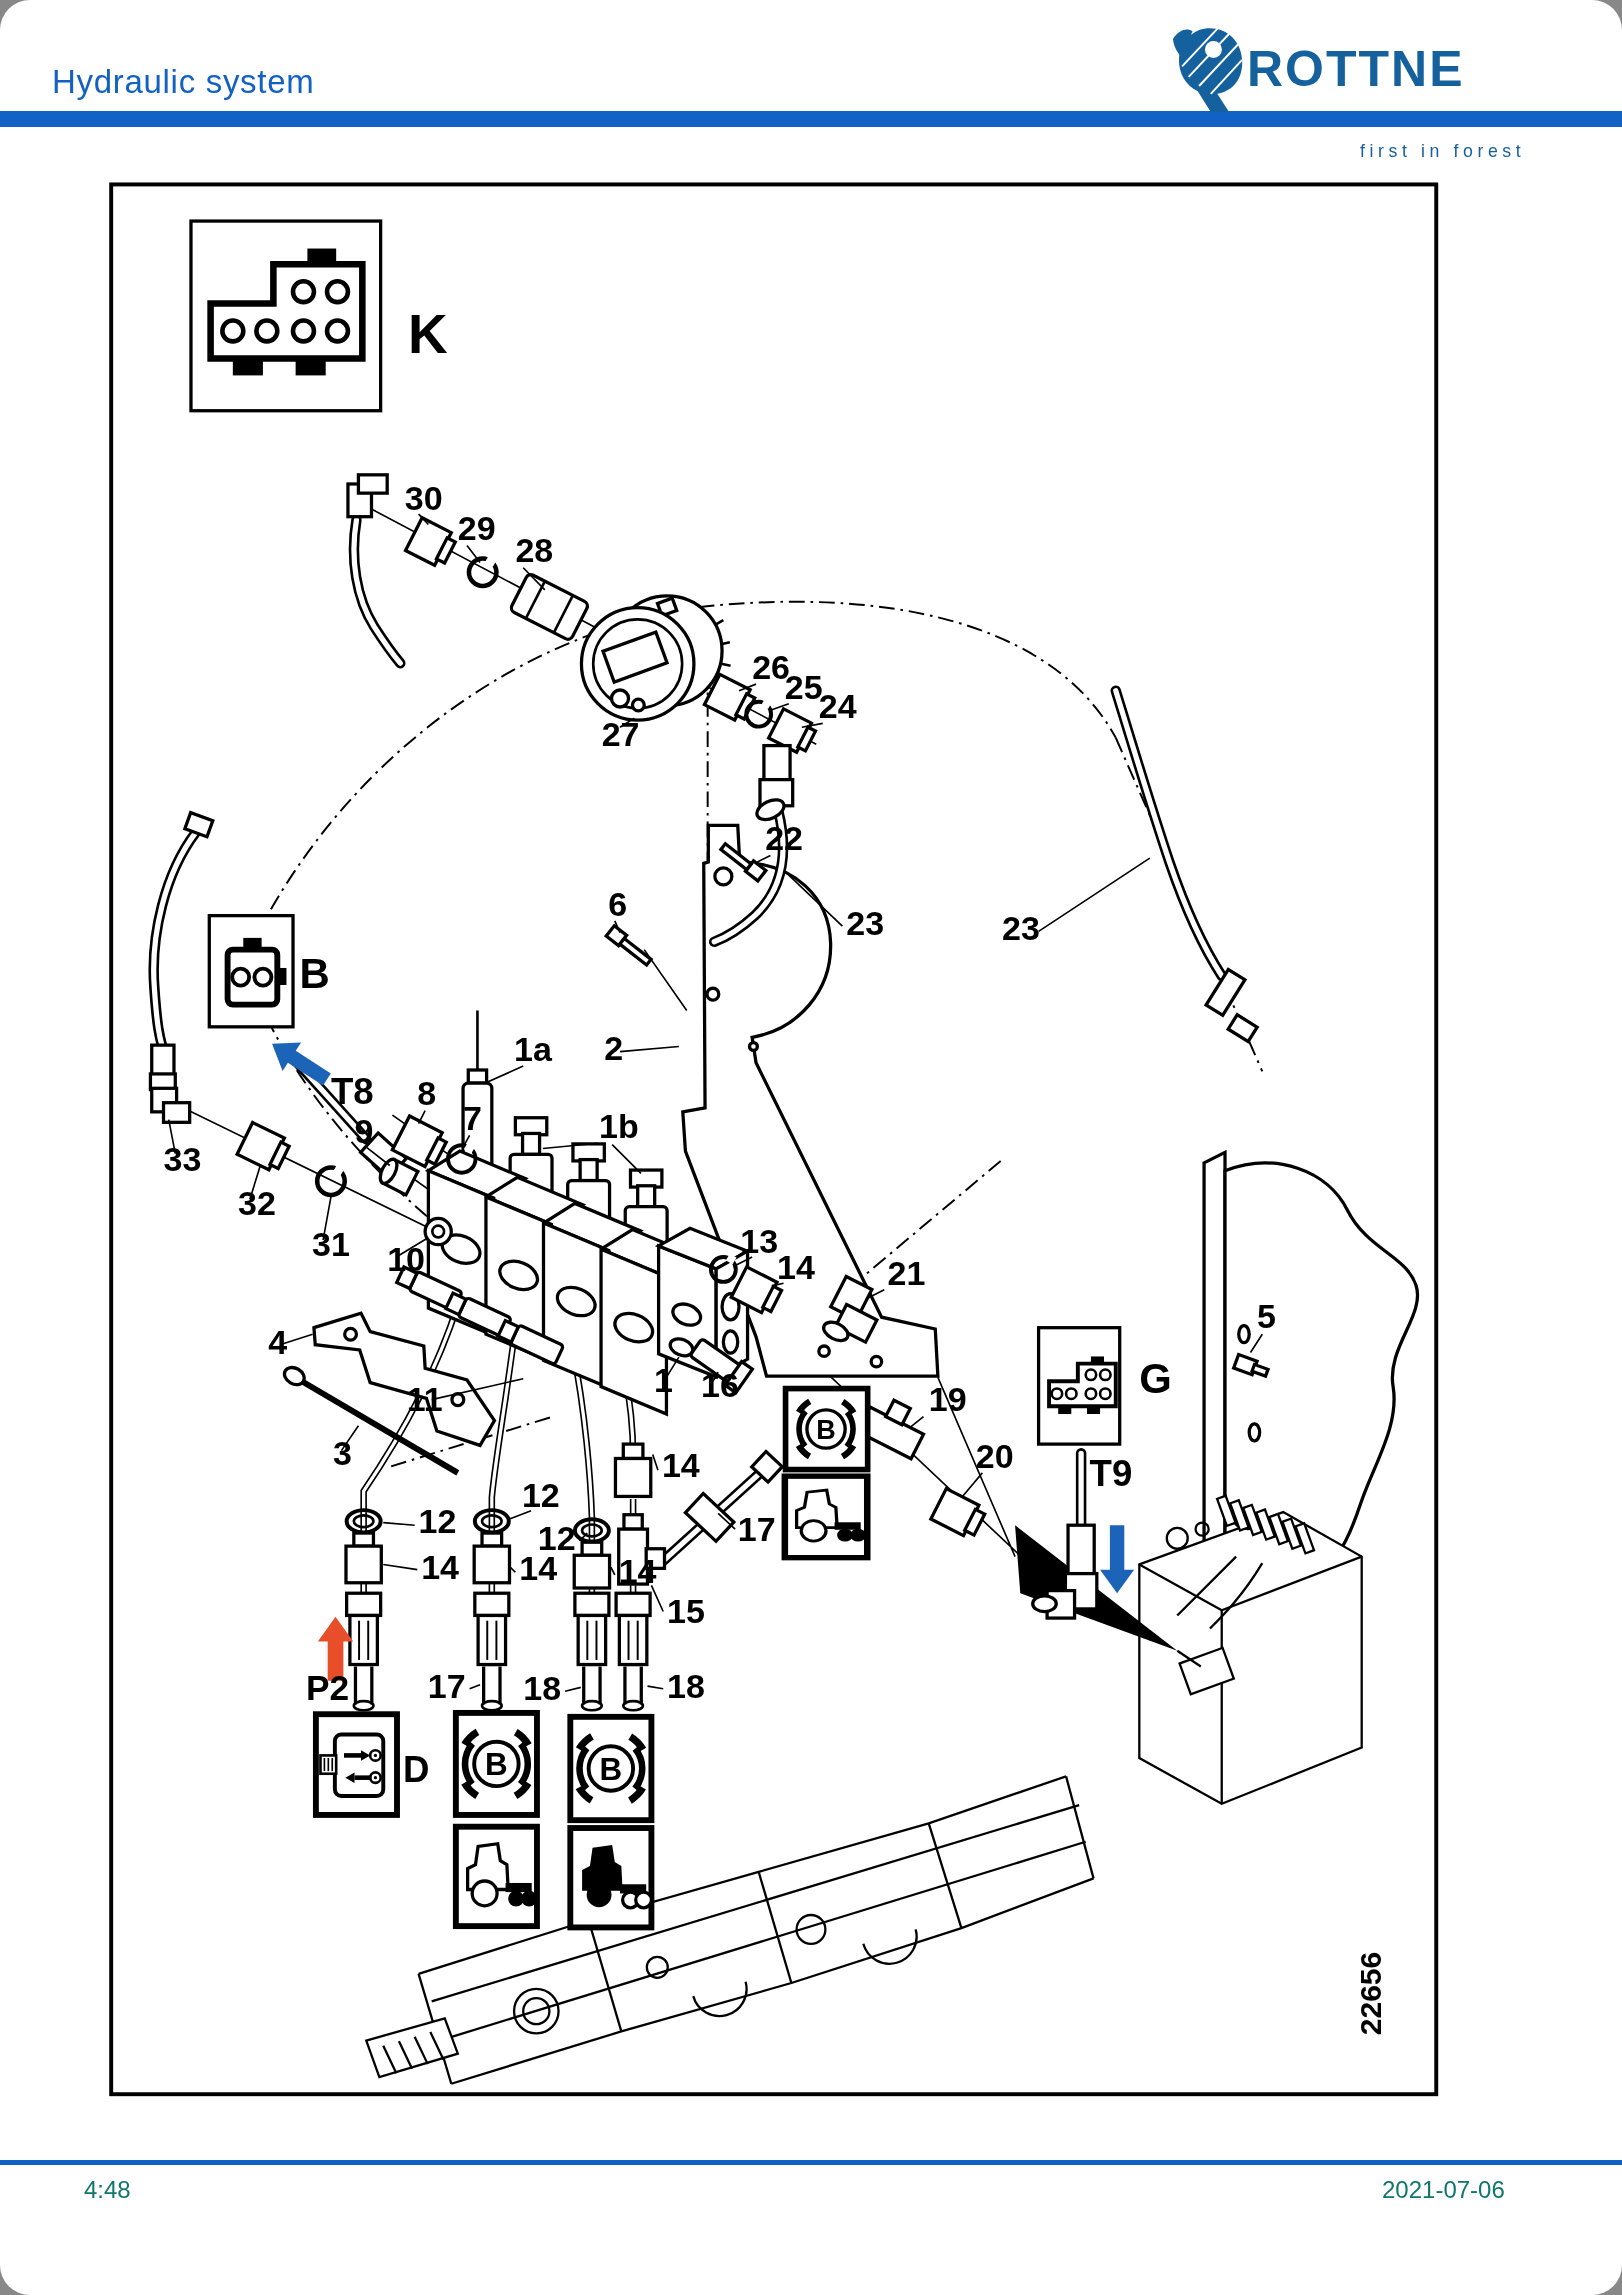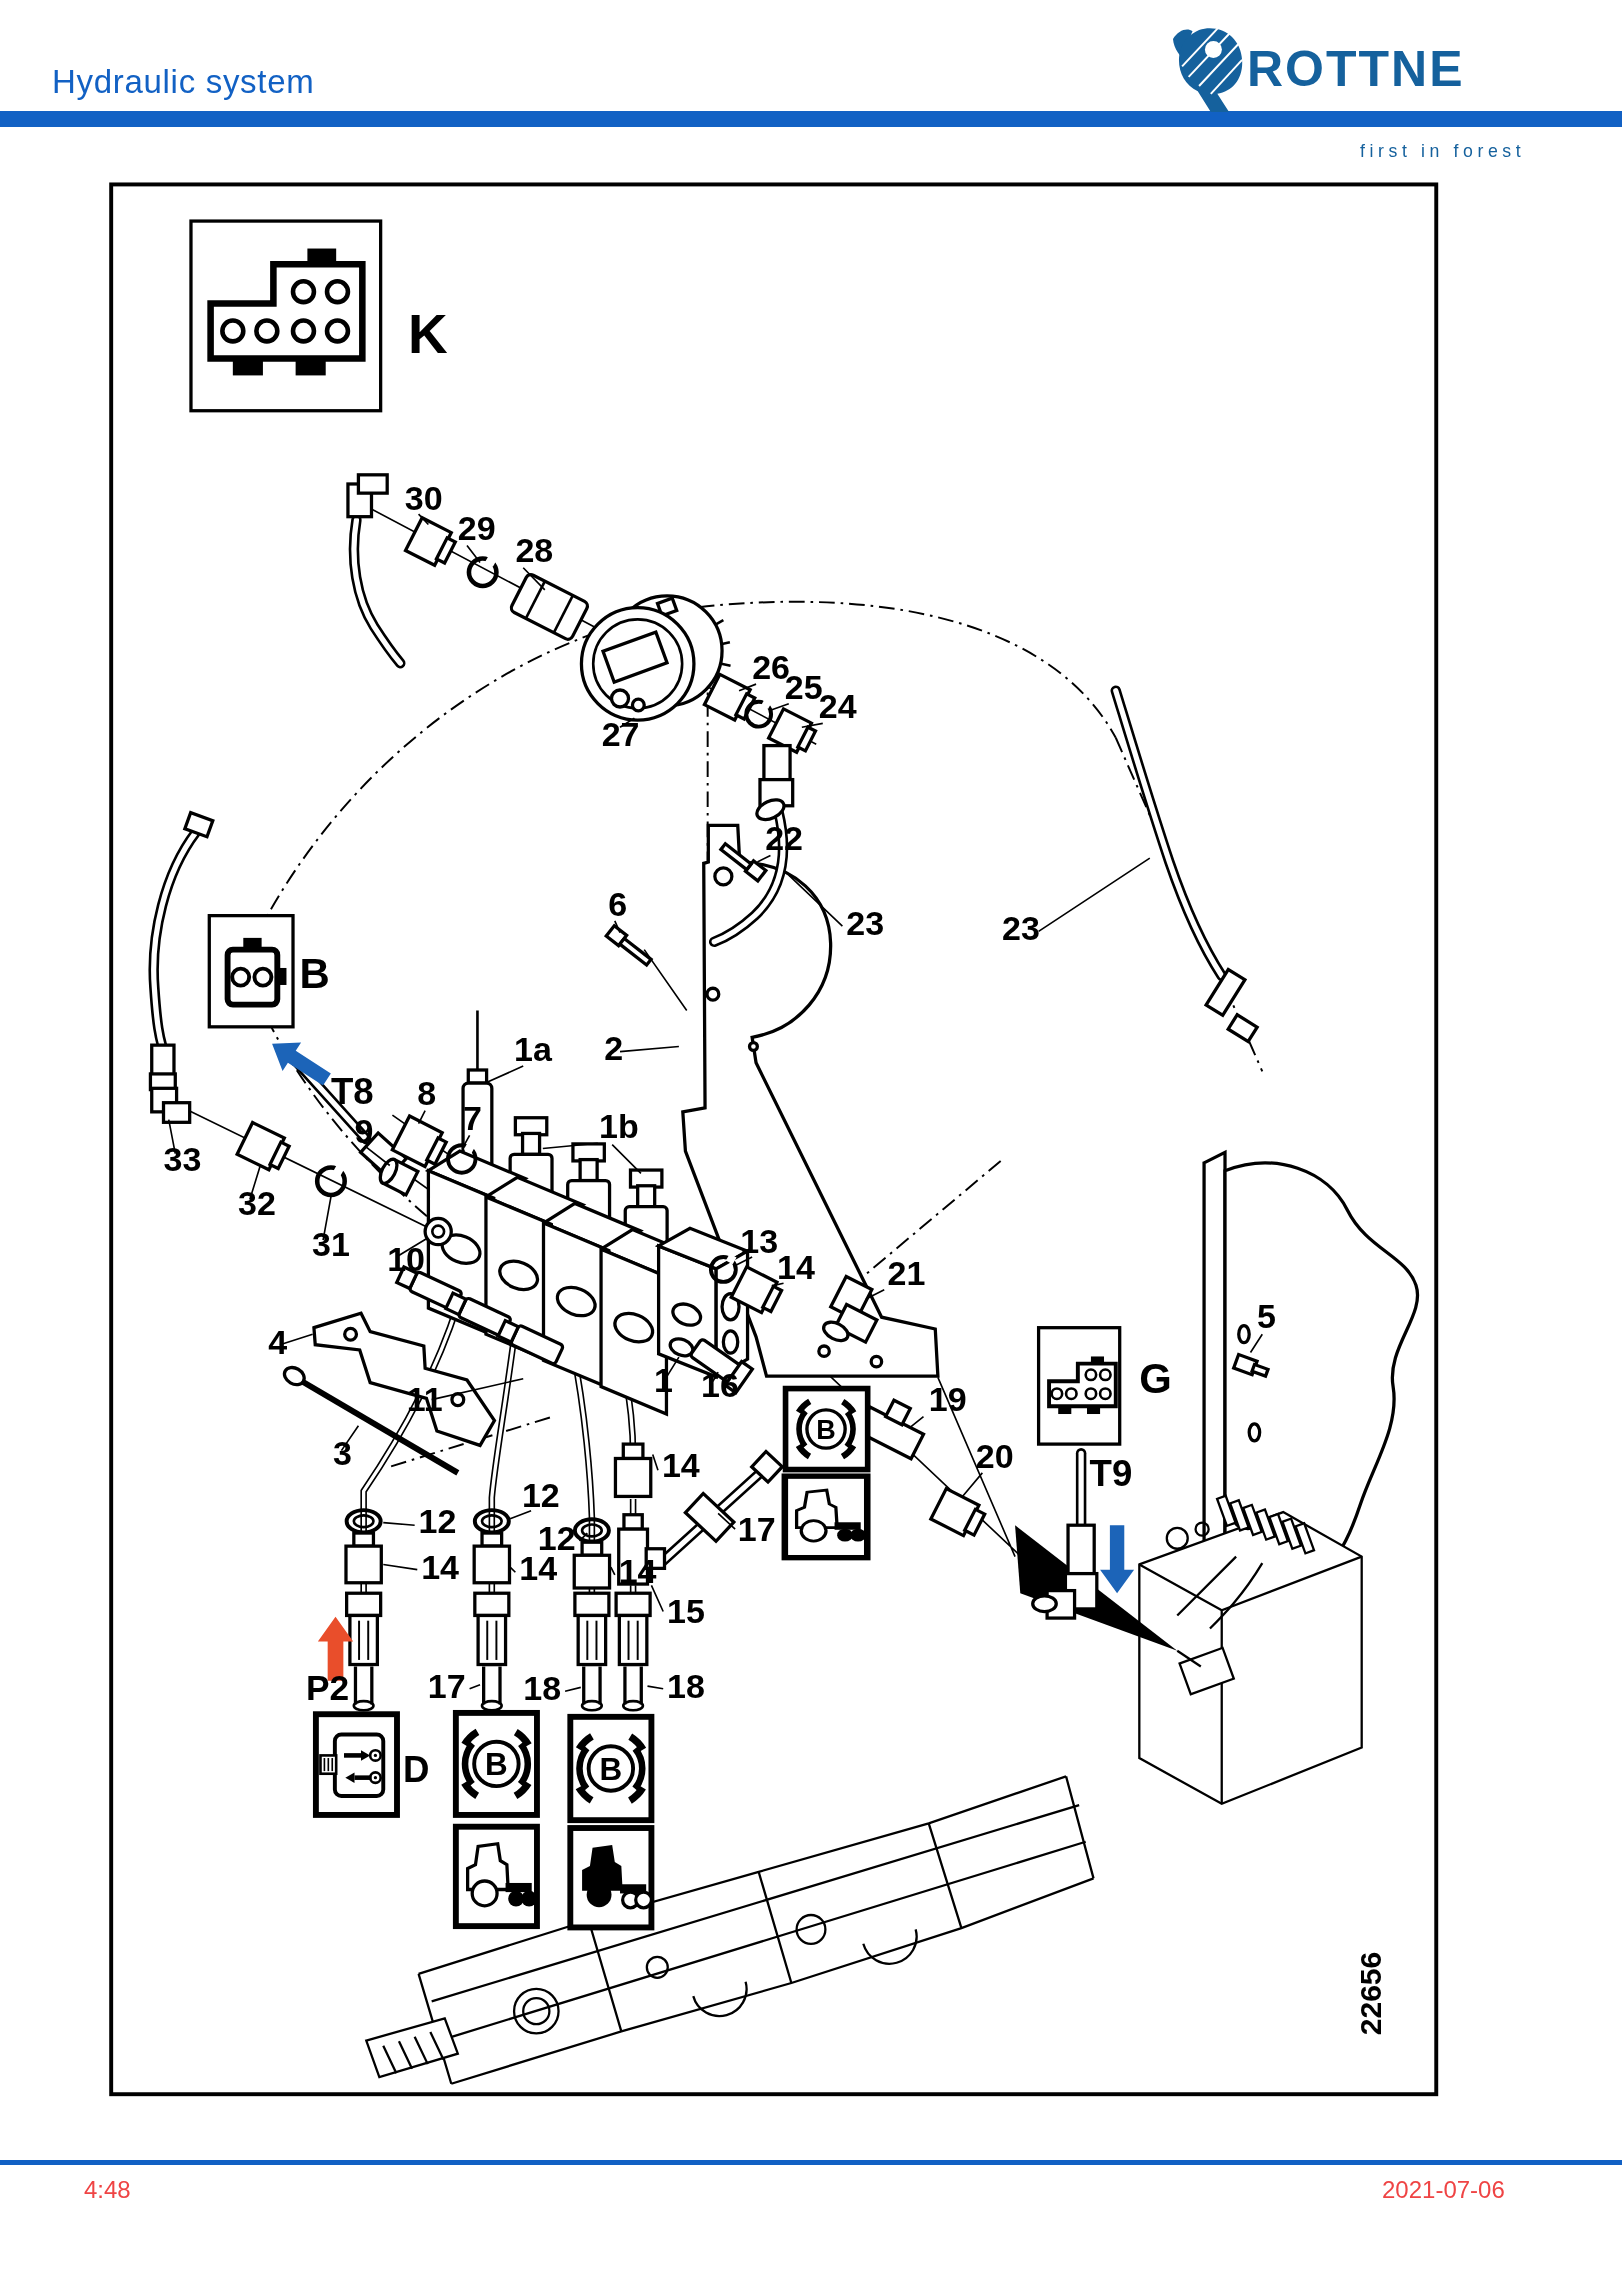--- a/index.html
+++ b/index.html
@@ -1,25 +1,25 @@
 <!DOCTYPE html>
 <html style="font-size:10.5px"><head>
 <meta charset="utf-8">
 <style>
   html,body{margin:0;padding:0;background:#888;}
   .page{position:relative;width:1622px;height:2295px;background:#fff;overflow:hidden;
-        font-family:"Liberation Sans",sans-serif;}
+        font-family:"Liberation Sans",sans-serif;border-radius:30px;}
   .page-title{position:absolute;left:52px;top:63px;font-size:33px;color:var(--accent,#1261C4);
         font-weight:400;letter-spacing:0.7px;}
   .header-bar{position:absolute;left:0;top:111px;width:1622px;height:15.7px;background:var(--accent,#1261C4);}
   .logo{position:absolute;left:1170px;top:26px;width:366px;height:92px;color:var(--logo,#15619D);}
   .logo-brand{position:absolute;left:77px;top:14.4px;font-size:50px;font-weight:700;letter-spacing:2px;}
   .logo-tagline{position:absolute;left:190px;top:71px;font-size:17.7px;font-weight:400;letter-spacing:4.6px;margin-top:44px;}
   .footer-line{position:absolute;left:0;top:2160px;width:1622px;height:5.2px;background:var(--accent,#1261C4);}
-  .footer-text{position:absolute;top:2176px;font-size:24px;color:#ef4444;white-space:nowrap;}
+  .footer-text{position:absolute;top:2176px;font-size:24px;color:#0f766e;white-space:nowrap;}
   .ft-page{left:84px;} .ft-title{left:175px;} .ft-date{left:1362px;margin-left:20px;}
   svg.diagram{position:absolute;left:0;top:0;}
   svg text{font-family:"Liberation Sans",sans-serif;font-weight:bold;fill:#000;}
   .ln{stroke:#000;fill:none;}
   .part{fill:#fff;stroke:#000;stroke-width:5;}
   .thin{stroke:#000;stroke-width:2.5;fill:none;}
   .dashdot{stroke:#000;stroke-width:3;fill:none;stroke-dasharray:24 9 4 9;}
   .hoseO{stroke:#000;stroke-width:16;fill:none;stroke-linecap:round;}
   .hoseI{stroke:#fff;stroke-width:8;fill:none;stroke-linecap:round;}
   .tubeO{stroke:#000;stroke-width:30;fill:none;}

